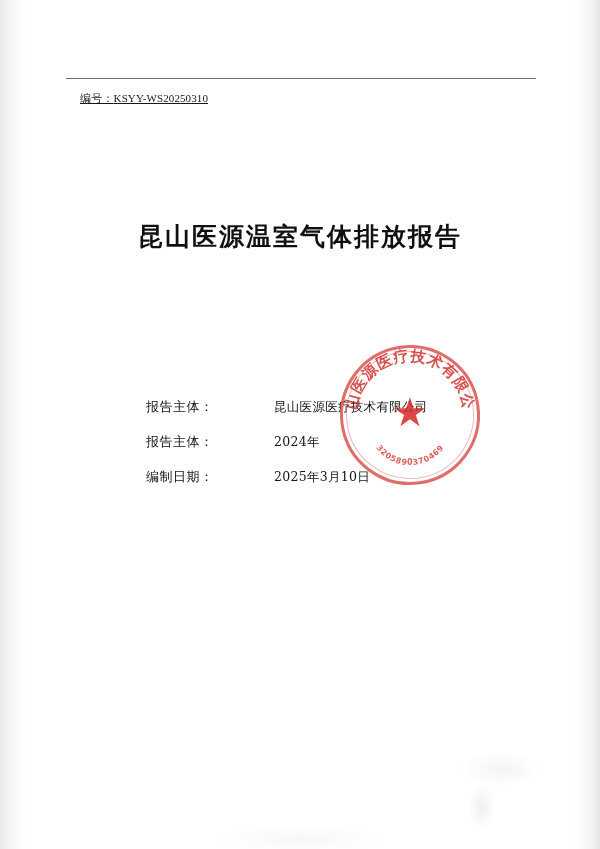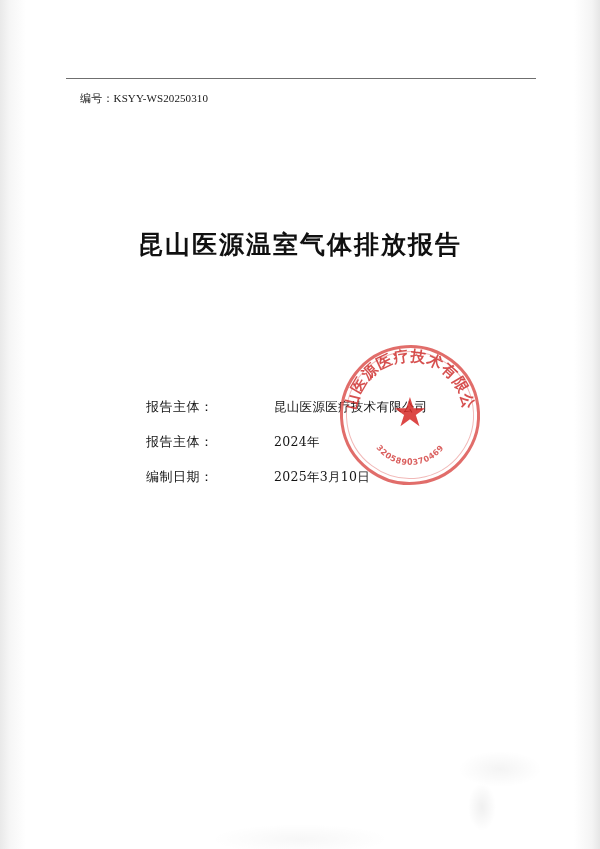--- a/index.html
+++ b/index.html
@@ -48,36 +48,37 @@
 
   .doc-number {
     position: absolute;
     left: 80px;
     top: 91px;
     font-size: 11.5px;
     color: #171717;
     letter-spacing: 0.2px;
     white-space: nowrap;
     font-family: "Liberation Serif", serif;
+    text-decoration: underline;
   }
   .doc-number .label {
     font-family: "DejaVu Sans", sans-serif;
     font-size: 11px;
   }
   .doc-number .value {
     font-family: "Liberation Serif", serif;
     font-size: 11px;
     letter-spacing: 0.1px;
   }
 
   .doc-title {
     position: absolute;
     left: 0;
     right: 0;
-    top: 228px;
+    top: 220px;
     text-align: center;
     font-family: "DejaVu Serif", serif;
     font-weight: bold;
     font-size: 25px;
     letter-spacing: 2px;
     color: #101010;
   }
 
   .meta-block {
     position: absolute;

